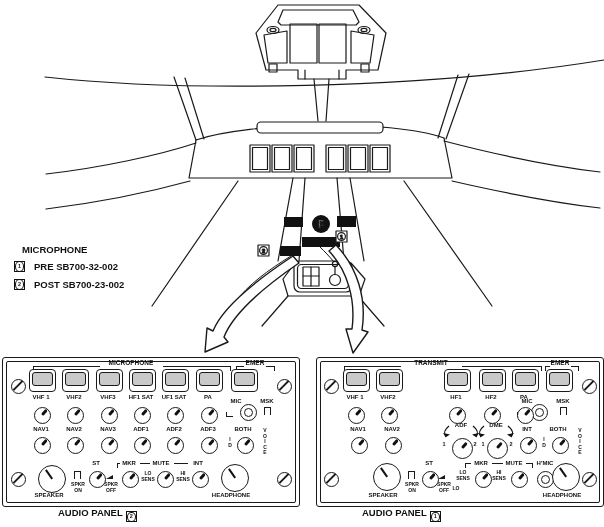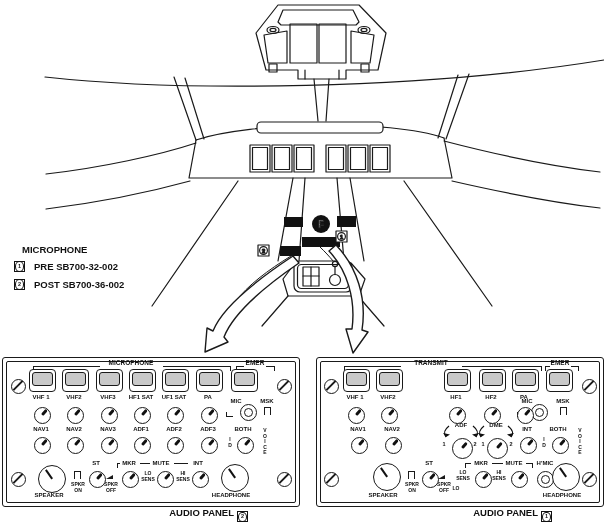--- a/index.html
+++ b/index.html
@@ -45,21 +45,21 @@
   .glyph-mic{position:absolute;width:6px;height:4px;border-bottom:1.4px solid #1a1a1a;border-left:1.2px solid #1a1a1a;}
 
   .selarrows{position:absolute;}
 
   
   .tagbox{display:inline-flex;align-items:center;justify-content:center;width:11px;height:11px;
           border:1.2px solid #111;background:#fff;box-sizing:border-box;}
   .tagbox .circ{display:flex;align-items:center;justify-content:center;width:8.5px;height:8.5px;
           border:1px solid #111;border-radius:50%;font-size:5.5px;font-weight:bold;line-height:1;}
 
-  .caption{position:absolute;width:190px;text-align:right;font-weight:bold;font-size:9.5px;}
+  .caption{position:absolute;width:190px;text-align:left;font-weight:bold;font-size:9.5px;}
   .caption .tagbox{margin-left:3px;vertical-align:-2px;}
 
   #effectivity{position:absolute;left:14px;top:244px;}
   #effectivity .title{font-weight:bold;font-size:9.5px;margin:0 0 6px 8px;}
   #effectivity .row{display:flex;align-items:center;gap:9px;margin-bottom:7px;}
   #effectivity .row .lab{font-weight:bold;font-size:9.5px;}
 </style>
 </head>
 <body>
 
@@ -167,21 +167,21 @@
     <div class="row">
       <span class="tagbox">
           <span class="circ">1</span>
         </span>
       <span class="lab">PRE SB700-32-002</span>
     </div>
     <div class="row">
       <span class="tagbox">
           <span class="circ">2</span>
         </span>
-      <span class="lab">POST SB700-36-002</span>
+      <span class="lab">POST SB700-23-002</span>
     </div>
   </div>
 
   <div class="panel" style="left:2px;top:357px;">
     <div class="screw" style="left:8px;top:21px;"></div>
     <div class="screw" style="left:274px;top:21px;"></div>
     <div class="screw" style="left:8px;top:114px;"></div>
     <div class="screw" style="left:274px;top:114px;"></div>
 
     <div class="lbl hdr" style="left:128px;top:1px;">MICROPHONE</div>

